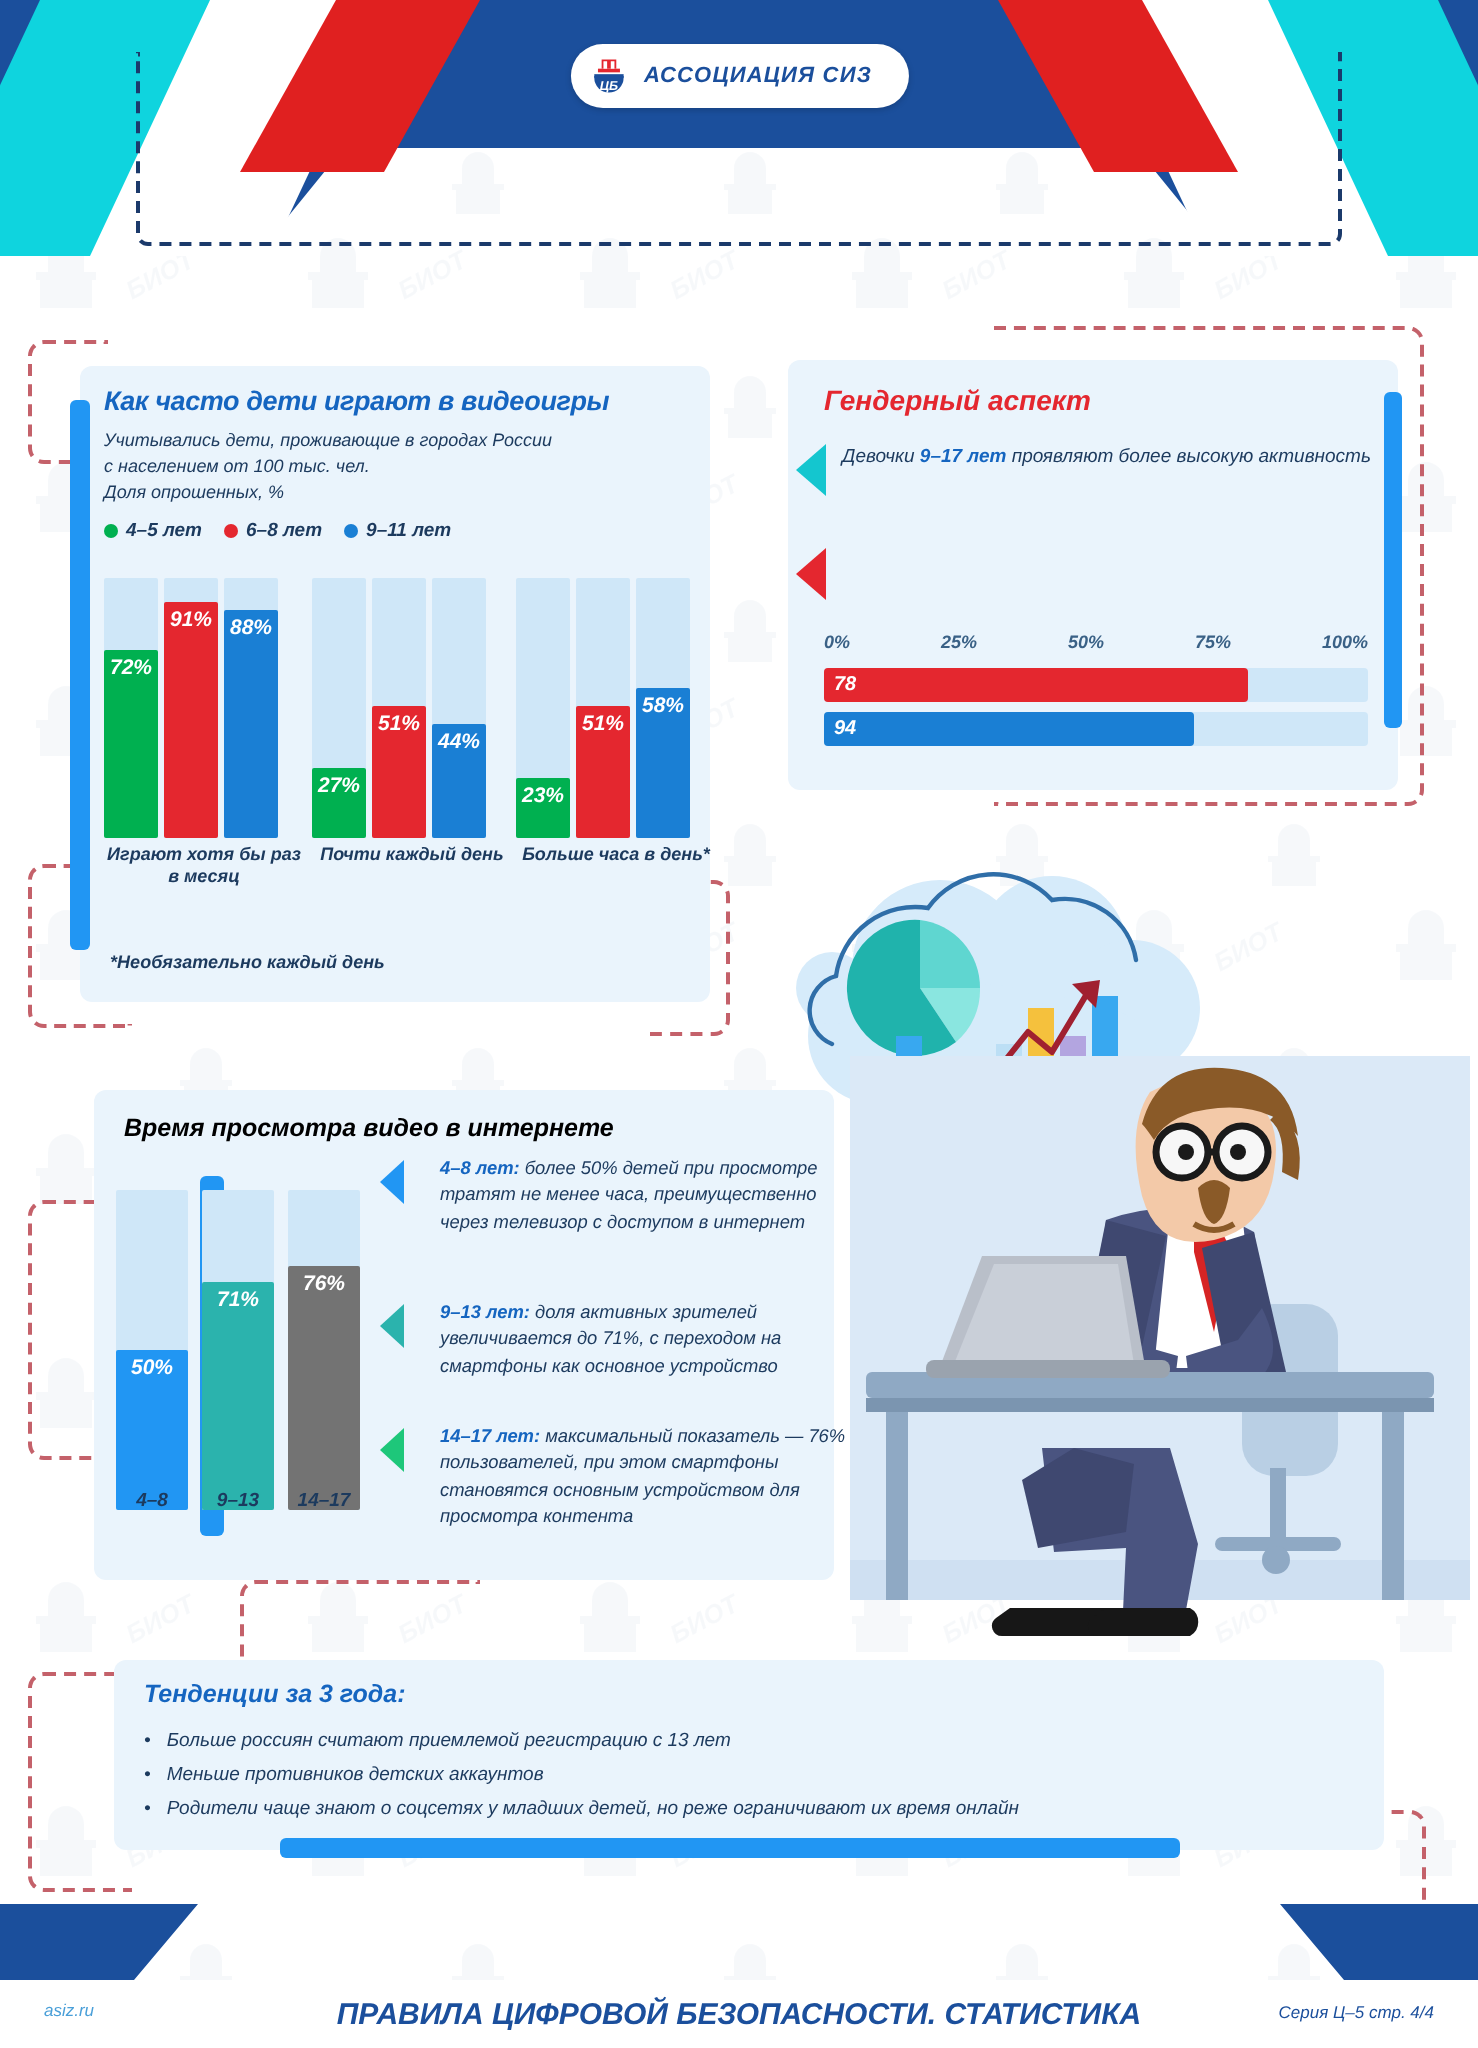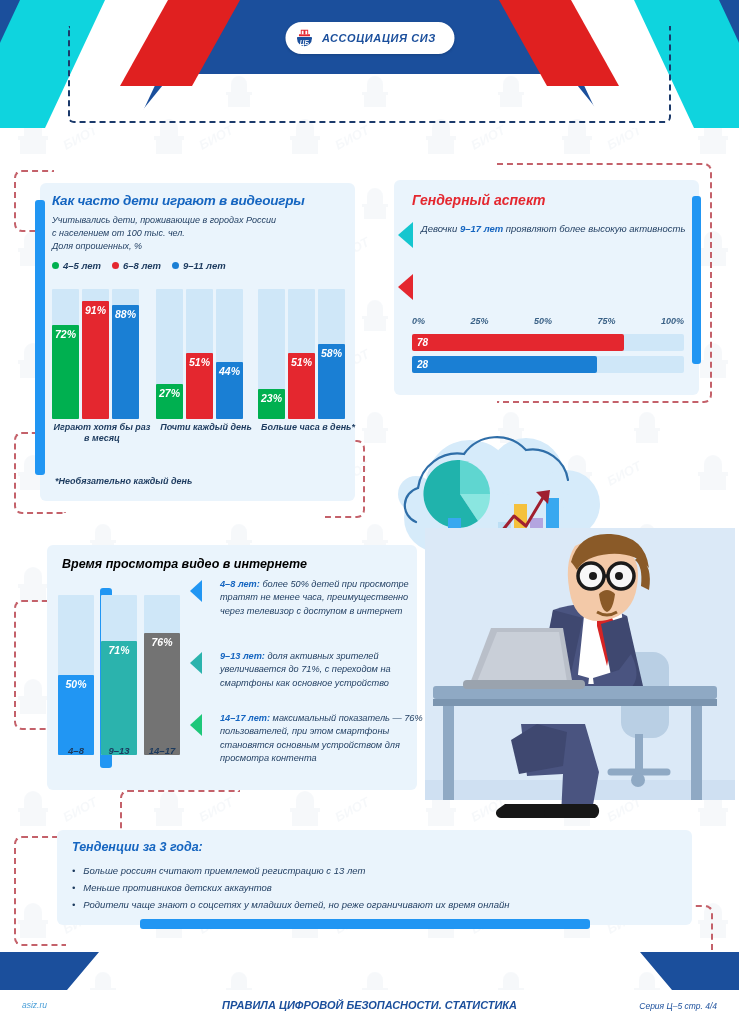--- a/index.html
+++ b/index.html
@@ -140,21 +140,21 @@
   .p4-li .bu { color:#1c3a5e; }
 
   
   .footband { position:absolute; left:0; top:952px; width:739px; height:38px; background:#1b4f9c;
               clip-path: polygon(0 0, 739px 0, 739px 38px, 672px 38px, 640px 0, 99px 0, 67px 38px, 0 38px); z-index:4; }
   .foot-src { position:absolute; left:0; top:960px; width:739px; text-align:center;
               font-size:10.5px; font-weight:bold; color:#fff; letter-spacing:.1px; z-index:6; }
   .footbot { position:absolute; left:0; top:990px; width:739px; height:34px; background:#fff; z-index:5; }
   .foot-site { position:absolute; left:22px; top:1000px; font-size:8.5px; color:#4a9fd8; z-index:6; }
   .foot-mid { position:absolute; left:0; top:999px; width:739px; text-align:center;
-              font-size:11px; font-weight:bold; color:#1b4f9c; z-index:6; }
+              font-size:15px; font-weight:bold; color:#1b4f9c; z-index:6; }
   .foot-ser { position:absolute; right:22px; top:1001px; font-size:8.5px; color:#1b4f9c; z-index:6; }
 
   .illu { position:absolute; z-index:2; }
 </style>
 </head>
 <body>
 
 <div id="page">
 
   <svg class="watermark" width="739" height="1024">
@@ -317,21 +317,21 @@
       <span>0%</span>
       <span>25%</span>
       <span>50%</span>
       <span>75%</span>
       <span>100%</span>
     </div>
   <div class="hbar-track" style="top:334px;">
     <div class="hbar" id="hb-girls" style="width: 78%; background: rgb(228, 39, 47);">78</div>
   </div>
   <div class="hbar-track" style="top:356px;">
-    <div class="hbar" id="hb-boys" style="width: 68%; background: rgb(26, 127, 212);">28</div>
+    <div class="hbar" id="hb-boys" style="width: 68%; background: rgb(26, 127, 212);">94</div>
   </div>
 
   <svg class="illu" style="left:398px; top:432px;" width="220" height="160" viewBox="0 0 220 160">
     <g fill="#d6ebfa">
       <circle cx="72" cy="52" r="44"></circle>
         <circle cx="128" cy="44" r="38"></circle>
       <circle cx="168" cy="72" r="34"></circle>
         <circle cx="40" cy="86" r="34"></circle>
       <circle cx="96" cy="104" r="44"></circle>
         <circle cx="150" cy="106" r="34"></circle>

